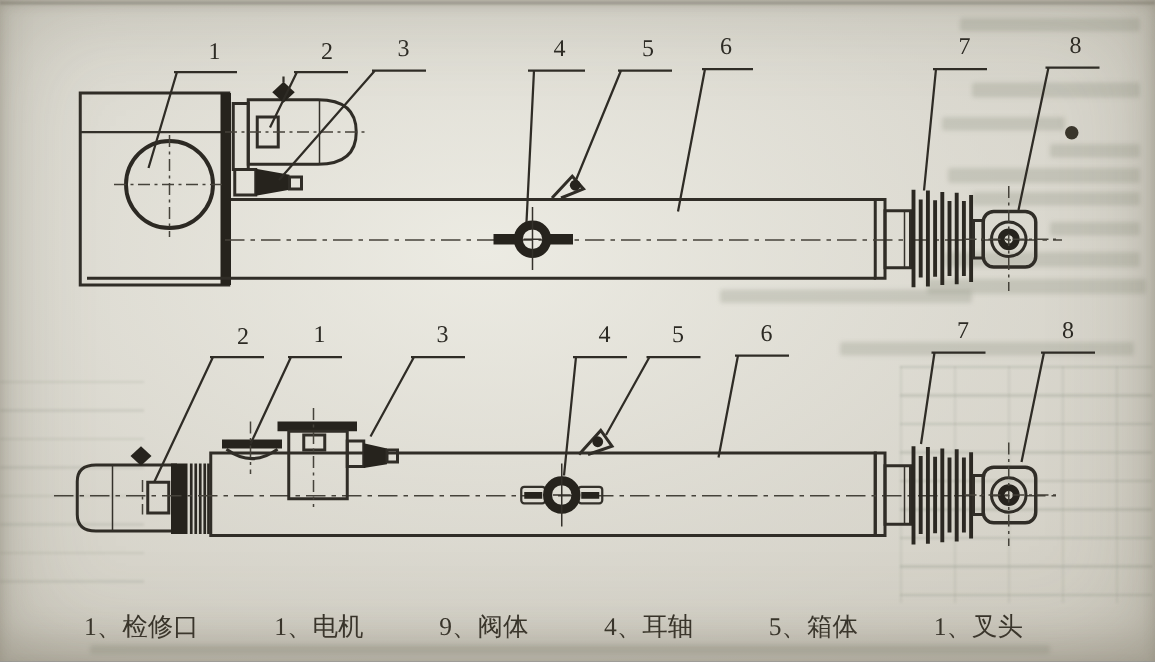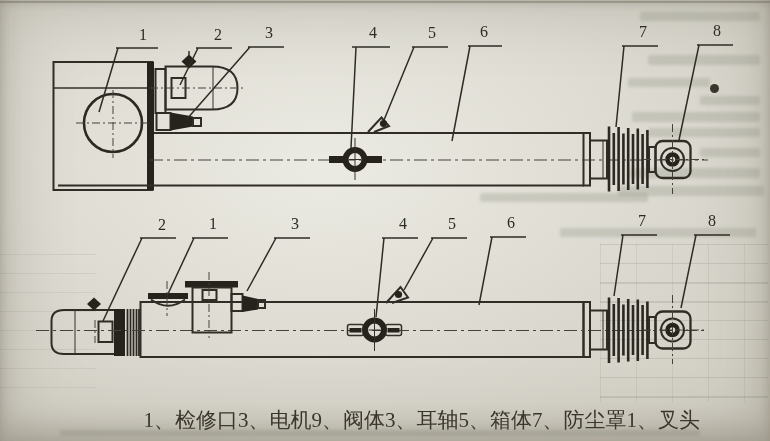--- a/index.html
+++ b/index.html
@@ -42,22 +42,22 @@
   .ring{fill:none;stroke:#26231d;stroke-width:6}
   .ring2{fill:none;stroke:#26231d;stroke-width:4.5}
 
   .co{position:absolute;transform:translate(-50%,-50%);
       font-family:"Liberation Serif","DejaVu Serif",serif;font-size:16px;color:#2c2a24;}
   .t1{left:143px;top:35px}.t2{left:218px;top:35px}.t3{left:269px;top:33px}.t4{left:373px;top:33px}
   .t5{left:432px;top:33px}.t6{left:484px;top:32px}.t7{left:643px;top:32px}.t8{left:717px;top:31px}
   .b1{left:213px;top:224px}.b2{left:162px;top:225px}.b3{left:295px;top:224px}.b4{left:403px;top:224px}
   .b5{left:452px;top:224px}.b6{left:511px;top:223px}.b7{left:642px;top:221px}.b8{left:712px;top:221px}
 
-  .legend{position:absolute;left:74px;top:406px;width:626px;display:flex;justify-content:flex-end;
-      font-family:"Liberation Serif","DejaVu Serif",serif;font-size:21px;color:#363229;white-space:nowrap;}
+  .legend{position:absolute;left:56px;top:406px;width:626px;display:flex;justify-content:space-between;
+      font-family:"Liberation Serif","DejaVu Serif",serif;font-size:17px;color:#363229;white-space:nowrap;}
 </style>
 </head>
 <body>
 
 <div class="page">
 
   <div class="topline"></div>
   <div class="sm" style="left:640px;top:12px;width:120px;height:9px"></div>
   <div class="sm" style="left:648px;top:55px;width:112px;height:10px"></div>
   <div class="sm" style="left:628px;top:78px;width:82px;height:9px"></div>
@@ -244,21 +244,20 @@
   <div class="co b1">1</div>
   <div class="co b3">3</div>
   <div class="co b4">4</div>
   <div class="co b5">5</div>
   <div class="co b6">6</div>
   <div class="co b7">7</div>
   <div class="co b8">8</div>
 
   <div class="legend">
     <span>1、检修口</span>
-    <span>3、电机</span>
+    <span>1、电机</span>
     <span>9、阀体</span>
-    <span>3、耳轴</span>
+    <span>4、耳轴</span>
     <span>5、箱体</span>
-    <span>7、防尘罩</span>
     <span>1、叉头</span>
   </div>
 
 </div>
 
 </body></html>

